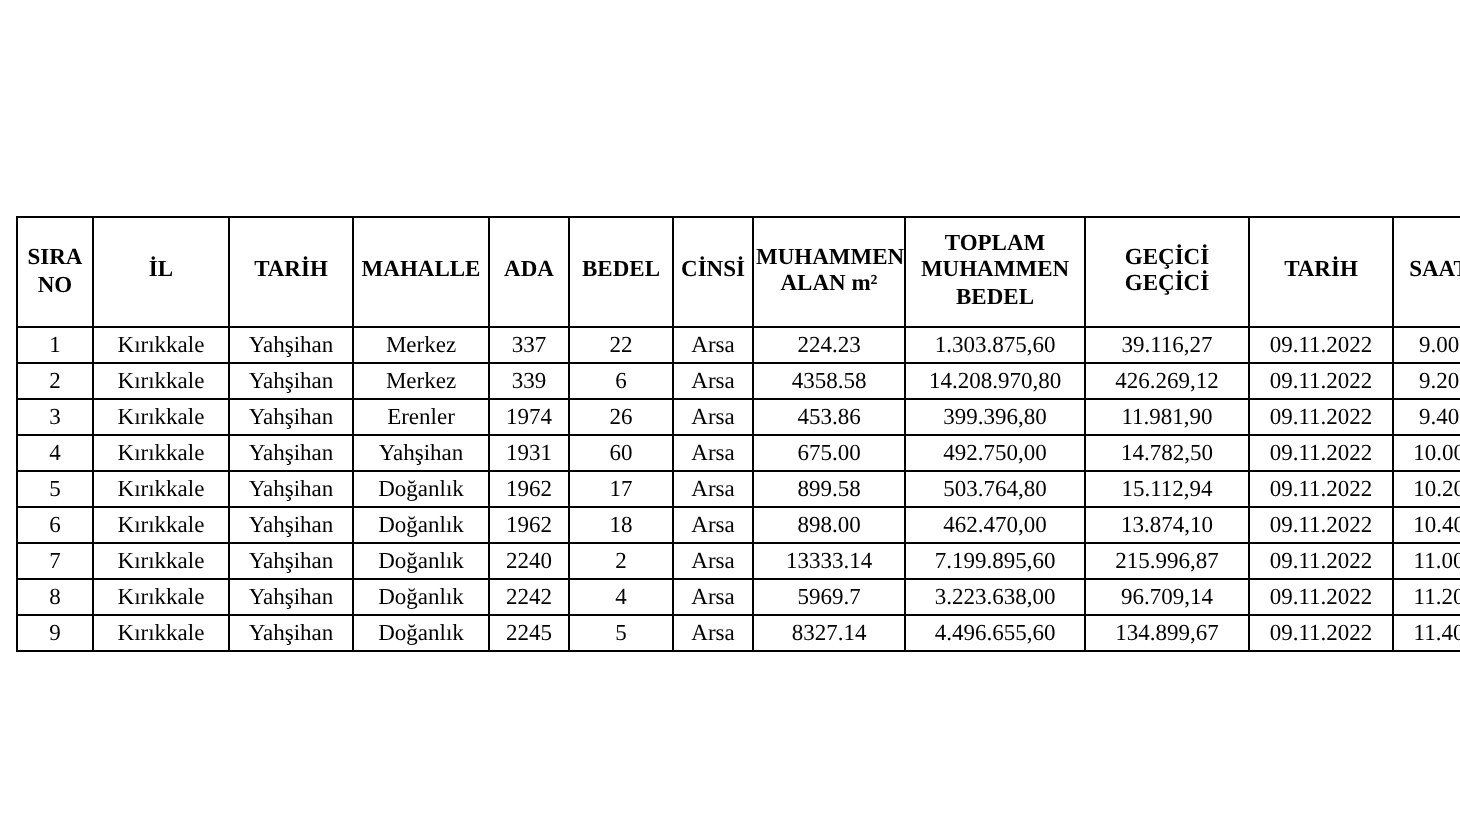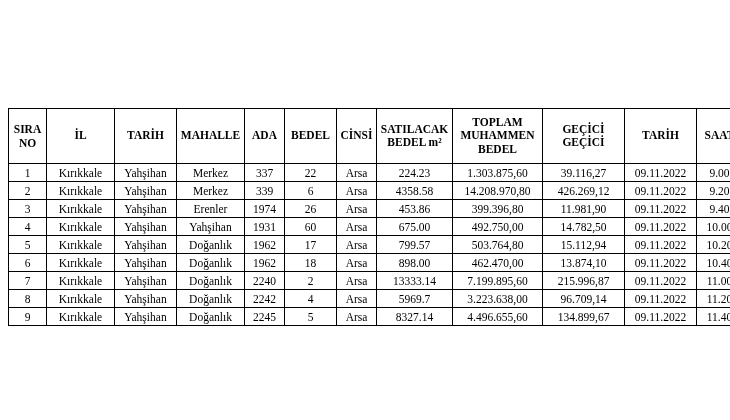--- a/index.html
+++ b/index.html
@@ -94,21 +94,21 @@
       </colgroup>
       <thead>
         <tr>
           <th><span class="hdr-sira">SIRA NO</span></th>
           <th>İL</th>
           <th>TARİH</th>
           <th>MAHALLE</th>
           <th>ADA</th>
           <th>BEDEL</th>
           <th>CİNSİ</th>
-          <th>SATILACAK BEDEL m²</th>
+          <th>MUHAMMEN ALAN m²</th>
           <th>TOPLAM MUHAMMEN BEDEL</th>
           <th>GEÇİCİ GEÇİCİ</th>
           <th>TARİH</th>
           <th>SAAT</th>
         </tr>
       </thead>
       <tbody id="table-body">
           <tr>
             <td>1</td>
             <td>Kırıkkale</td>
@@ -166,21 +166,21 @@
             <td>10.00</td>
           </tr>
           <tr>
             <td>5</td>
             <td>Kırıkkale</td>
             <td>Yahşihan</td>
             <td>Doğanlık</td>
             <td>1962</td>
             <td>17</td>
             <td>Arsa</td>
-            <td>799.57</td>
+            <td>899.58</td>
             <td>503.764,80</td>
             <td>15.112,94</td>
             <td>09.11.2022</td>
             <td>10.20</td>
           </tr>
           <tr>
             <td>6</td>
             <td>Kırıkkale</td>
             <td>Yahşihan</td>
             <td>Doğanlık</td>

